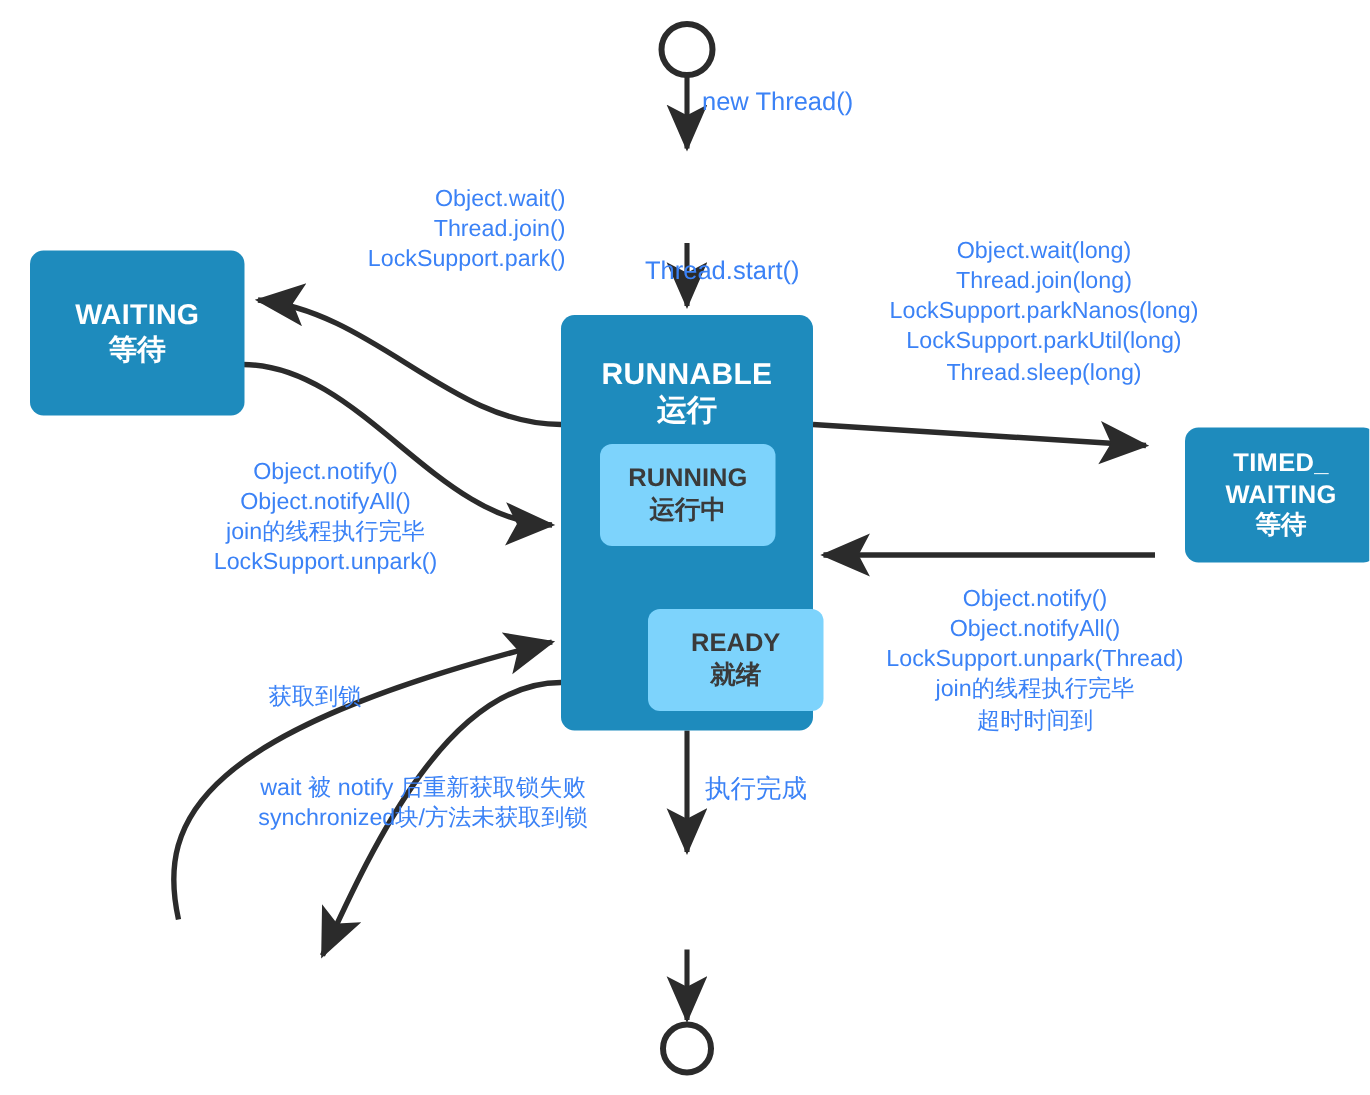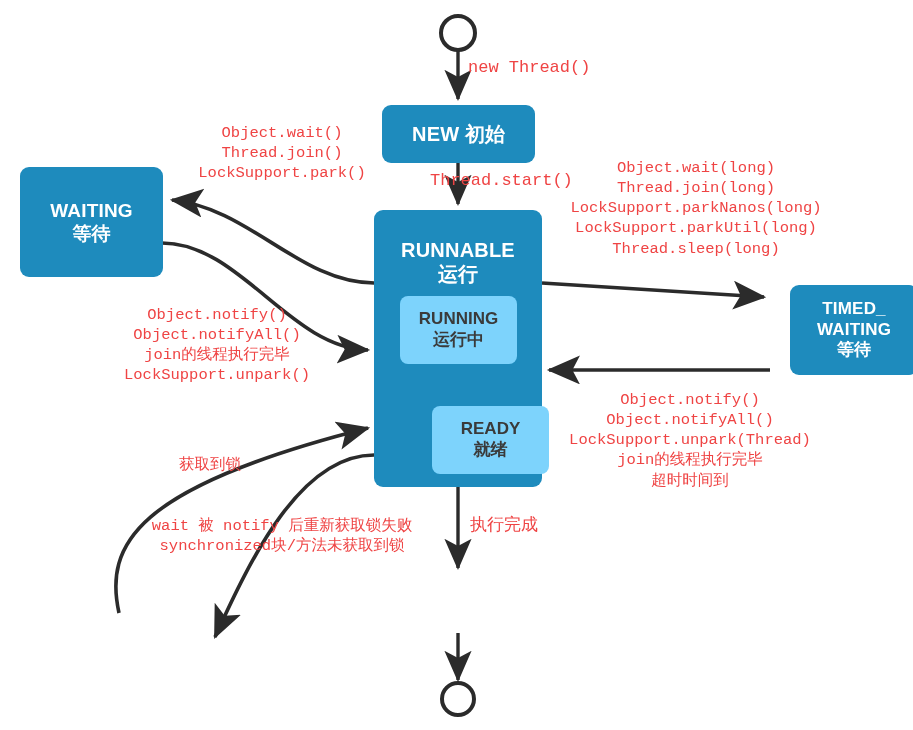--- a/index.html
+++ b/index.html
@@ -50,27 +50,26 @@
     flex-direction: column;
     align-items: center;
     justify-content: center;
     font-weight: bold;
     text-align: center;
     line-height: 1.22;
     box-sizing: border-box;
   }
   .edge-label {
     position: absolute;
-    color: #ef4444;
+    color: #3b82f6;
     font-size: 15.5px;
     line-height: 1.30;
     text-align: center;
     white-space: pre;
     font-weight: normal;
-    font-family: Liberation Mono, monospace;
   }
   .lbl-left { text-align: left; }
 </style>
 </head>
 <body>
 
 <div id="canvas">
 
   <svg class="layer" viewBox="0 0 913 730" xmlns="http://www.w3.org/2000/svg">
     <defs>
@@ -103,26 +102,20 @@
     <path d="M458,487 L458,568" stroke="#2b2b2b" stroke-width="3.4" fill="none" marker-end="url(#ah)"></path>
 
     <path d="M458,633 L458,680" stroke="#2b2b2b" stroke-width="3.4" fill="none" marker-end="url(#ah)"></path>
 
     <circle cx="458" cy="699" r="16" fill="#ffffff" stroke="#2b2b2b" stroke-width="4"></circle>
 
     <path d="M435,364 L435,400" stroke="#f2ee22" stroke-width="4" fill="none" marker-end="url(#ahy)"></path>
     <path d="M481,406 L481,370" stroke="#f2ee22" stroke-width="4" fill="none" marker-end="url(#ahy)"></path>
   </svg>
 
-  <div class="state-box" style="left:382px; top:105px; width:153px; height:58px; font-size:20px;">
-    <div>
-      <span class="en">NEW</span>
-      <span>初始</span>
-    </div>
-  </div>
 
   <div class="state-box" style="left:374px; top:210px; width:168px; height:277px; justify-content:flex-start; padding-top:28px; font-size:20px;">
     <div class="en">RUNNABLE</div>
     <div>运行</div>
   </div>
 
   <div class="sub-box" style="left:400px; top:296px; width:117px; height:68px; font-size:17px;">
     <div>RUNNING</div>
     <div>运行中</div>
   </div>
@@ -142,21 +135,21 @@
     <div class="en">WAITING</div>
     <div>等待</div>
   </div>
 
 
 
   <div class="edge-label lbl-left" style="left:468px; top:57px; font-size:17px;">new Thread()</div>
 
   <div class="edge-label lbl-left" style="left:430px; top:170px; font-size:17px;">Thread.start()</div>
 
-  <div class="edge-label" style="left:187px; top:123px; width:190px;">Object.wait()
+  <div class="edge-label" style="left:187px; top:123px; width:190px;text-align:right;">Object.wait()
 Thread.join()
 LockSupport.park()</div>
 
   <div class="edge-label" style="left:108px; top:305px; width:218px;">Object.notify()
 Object.notifyAll()
 join的线程执行完毕
 LockSupport.unpark()</div>
 
   <div class="edge-label" style="left:551px; top:158px; width:290px;">Object.wait(long)
 Thread.join(long)

